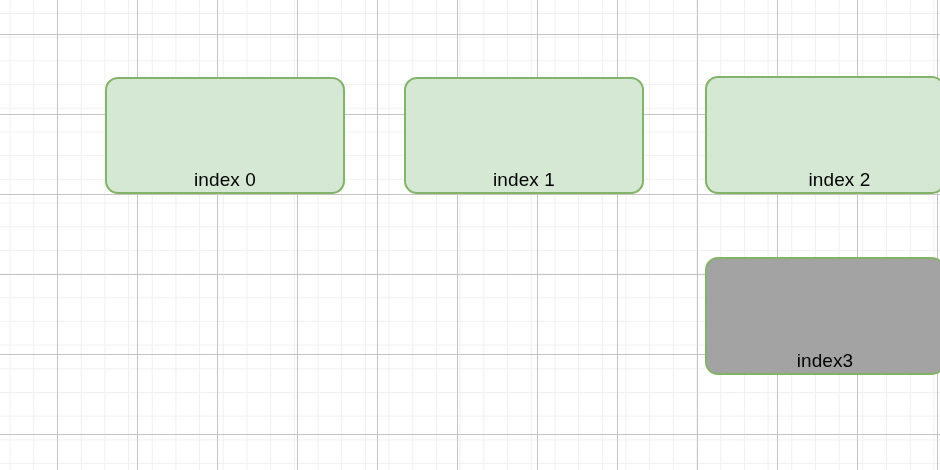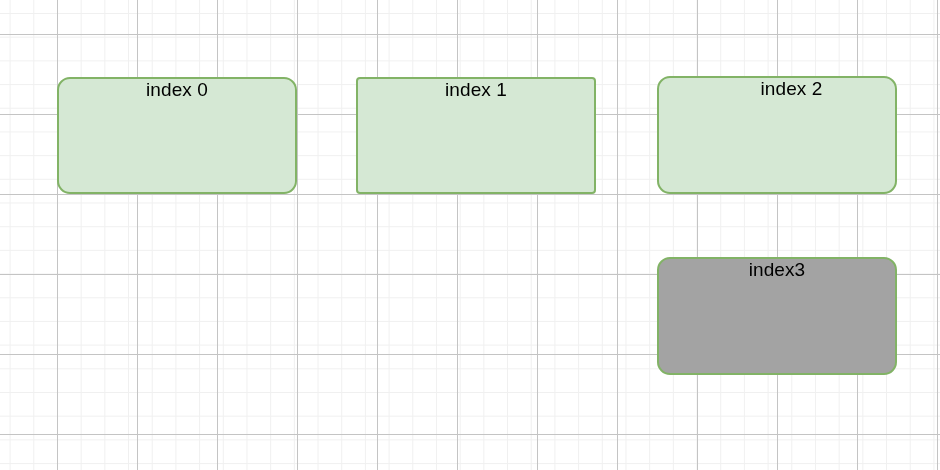--- a/index.html
+++ b/index.html
@@ -45,45 +45,46 @@
   }
 
   
   .node {
     position: absolute;
     box-sizing: border-box;
     background-color: #d5e8d4;
     border: 2px solid #82b366;
     border-radius: 13px;
     display: flex;
-    align-items: flex-start;
+    align-items: flex-end;
     justify-content: center;
     color: #000000;
     font-family: "Liberation Sans", sans-serif;
     font-size: 19px;
     line-height: 1.2;
     letter-spacing: 0.1px;
     white-space: pre;
     cursor: move;
     user-select: none;
+    margin-left: 48px;
   }
 </style>
 </head>
 <body>
 
 <div id="canvas" style="width: 940px; height: 470px; background-color: rgb(255, 255, 255);">
 
   <div class="grid-layer grid-minor" style="background-image: linear-gradient(to right, rgb(240, 240, 240) 1px, transparent 1px), linear-gradient(rgb(240, 240, 240) 1px, transparent 1px); background-size: 23.7px 23.7px;"></div>
   <div class="grid-layer grid-major" style="background-image: linear-gradient(to right, rgb(196, 196, 196) 1px, transparent 1px), linear-gradient(rgb(196, 196, 196) 1px, transparent 1px); background-size: 80px 80px;"></div>
 
   <div class="node" id="shape-0" style="left: 57px; top: 77px; width: 240px; height: 117px; background-color: rgb(213, 232, 212); border: 2px solid rgb(130, 179, 102); border-radius: 13px; color: rgb(0, 0, 0); font-size: 19px;">
     <span>index 0</span>
   </div>
 
-  <div class="node" id="shape-1" style="left: 356px; top: 77px; width: 240px; height: 117px; background-color: rgb(213, 232, 212); border: 2px solid rgb(130, 179, 102); border-radius: 4px; color: rgb(0, 0, 0); font-size: 19px;">
+  <div class="node" id="shape-1" style="left: 356px; top: 77px; width: 240px; height: 117px; background-color: rgb(213, 232, 212); border: 2px solid rgb(130, 179, 102); border-radius: 13px; color: rgb(0, 0, 0); font-size: 19px;">
     <span>index 1</span>
   </div>
 
   <div class="node" id="shape-2" style="left: 657px; top: 76px; width: 240px; height: 118px; background-color: rgb(213, 232, 212); border: 2px solid rgb(130, 179, 102); border-radius: 13px; color: rgb(0, 0, 0); font-size: 19px; padding-left: 29px;">
     <span>index 2</span>
   </div>
 
   <div class="node" id="shape-3" style="left: 657px; top: 257px; width: 240px; height: 118px; background-color: #a3a3a3; border: 2px solid rgb(130, 179, 102); border-radius: 13px; color: rgb(0, 0, 0); font-size: 19px;">
     <span>index3</span>
   </div>

